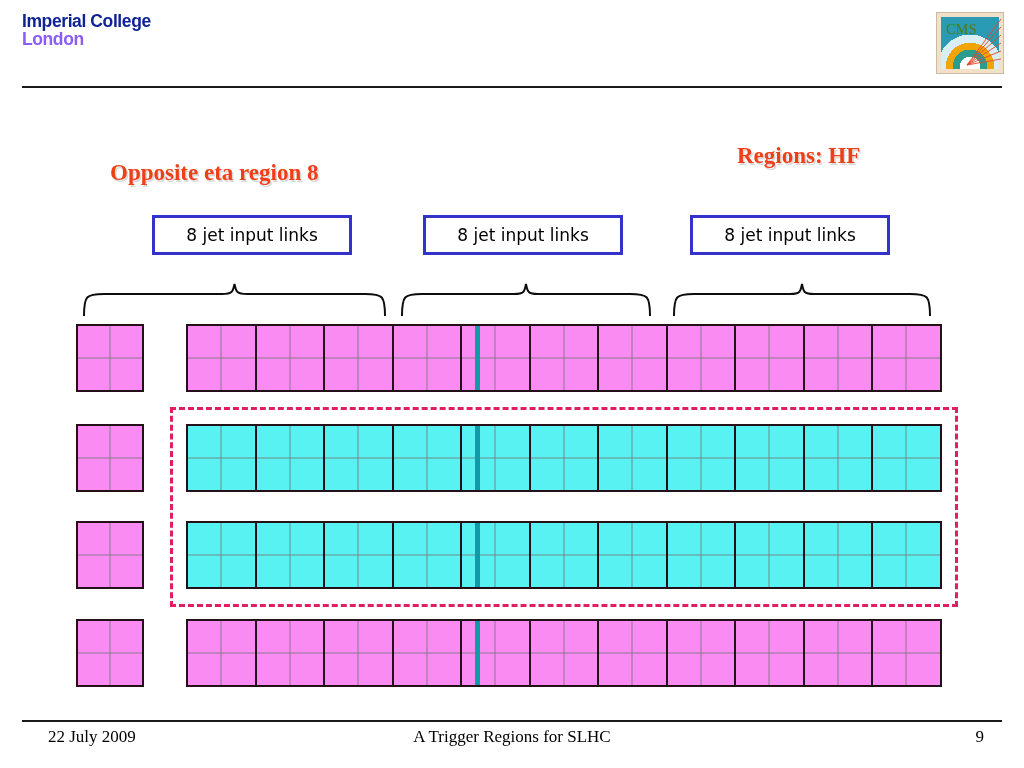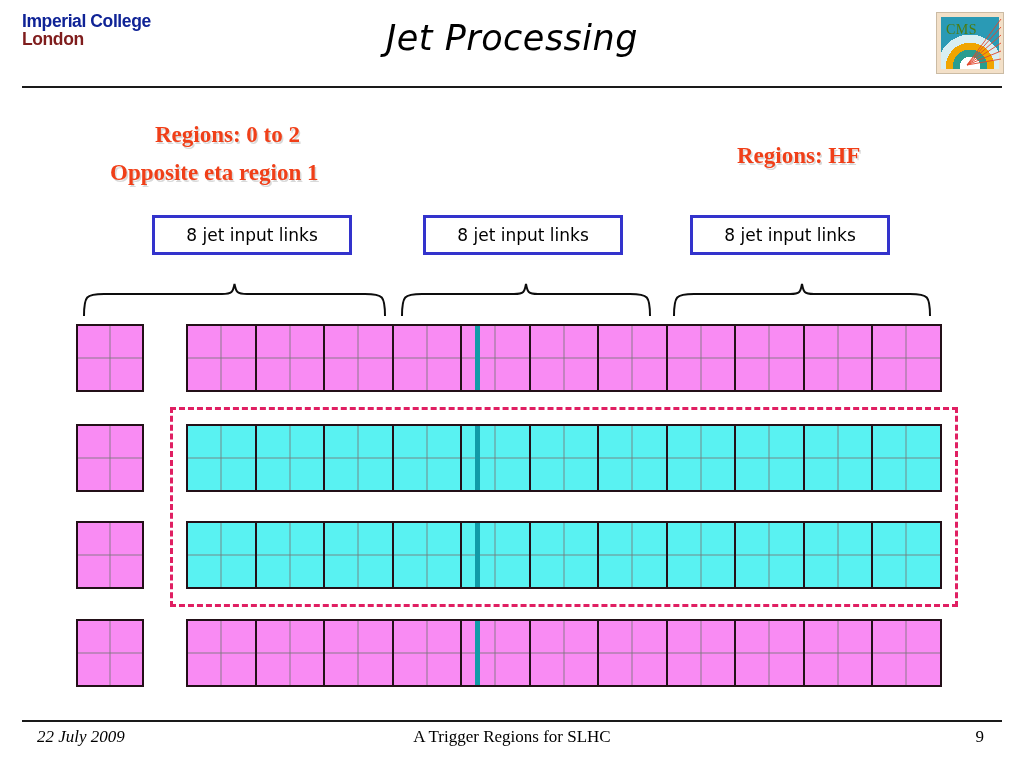--- a/index.html
+++ b/index.html
@@ -13,21 +13,21 @@
   .slide{position:absolute;inset:0;border-radius:14px;}
 
   
   .ic-logo{
     position:absolute;left:22px;top:12px;
     font-family:"Liberation Sans", sans-serif;
     font-weight:bold;line-height:1.05;
     letter-spacing:-0.4px;
   }
   .ic-logo .l1{display:block;font-size:17.5px;color:#0f2396;}
-  .ic-logo .l2{display:block;font-size:17.5px;color:#7f1d1d;}
+  .ic-logo .l2{display:block;font-size:17.5px;color:#8b5cf6;}
 
   .title{
     position:absolute;left:0;top:18px;width:1024px;
     text-align:center;
     font-family:"DejaVu Sans", sans-serif;
     font-style:italic;
     font-size:35px;
     color:#000000;
     letter-spacing:0.5px;
   }
@@ -121,55 +121,53 @@
     background:transparent;
     z-index:1;
   }
 
   
   .foot{
     position:absolute;top:727px;
     font-family:"Liberation Serif", serif;
     font-size:17px;color:#000000;
   }
-  .foot.left{left:37px;font-style:italic;}
+  .foot.left{left:48px;}
   .foot.center{left:0;width:1024px;text-align:center;}
   .foot.right{left:0;width:1024px;text-align:right;padding-right:40px;box-sizing:border-box;}
 </style>
 </head>
 <body>
 
 <div class="slide">
 
   <div class="ic-logo">
     <span class="l1">Imperial College</span>
     <span class="l2">London</span>
   </div>
 
-  <div class="title">Jet Processing</div>
 
   <div class="cms-logo">
     <div class="disc"></div>
     <svg class="rays" viewBox="0 0 66 60">
       <g stroke="#e2452a" stroke-width="0.9" fill="none">
         <path d="M30 52 L64 6"></path>
         <path d="M30 52 L64 14"></path>
         <path d="M30 52 L64 22"></path>
         <path d="M30 52 L64 30"></path>
         <path d="M30 52 L64 38"></path>
         <path d="M30 52 L64 46"></path>
       </g>
     </svg>
     <div class="cms-txt">CMS</div>
   </div>
 
   <div class="rule-top"></div>
 
-  <div class="red-cap" style="left:155px;top:122px;">Regions: 0 to 2</div>
-  <div class="red-cap" style="left:110px;top:160px;">Opposite eta region 1</div>
+  <div class="red-cap" style="left:110px;top:160px;">Opposite eta region 8</div>
   <div class="red-cap" style="left:713px;top:143px;margin-left:24px;">Regions: HF</div>
 
   <div class="link-box" style="left:152px;top:215px;width:194px;">
     <span>8 jet input links</span>
   </div>
   <div class="link-box" style="left:423px;top:215px;width:194px;">
     <span>8 jet input links</span>
   </div>
   <div class="link-box" style="left:690px;top:215px;width:194px;">
     <span>8 jet input links</span>

